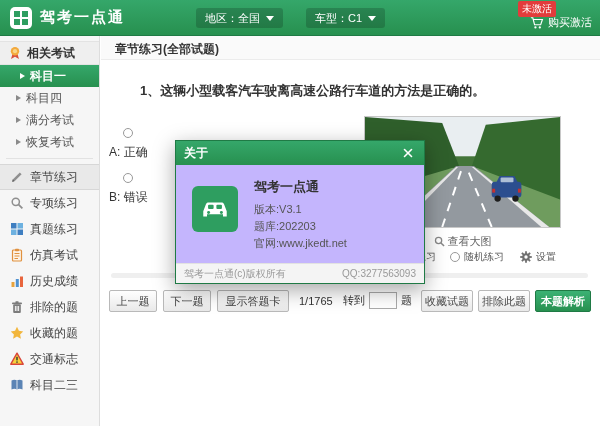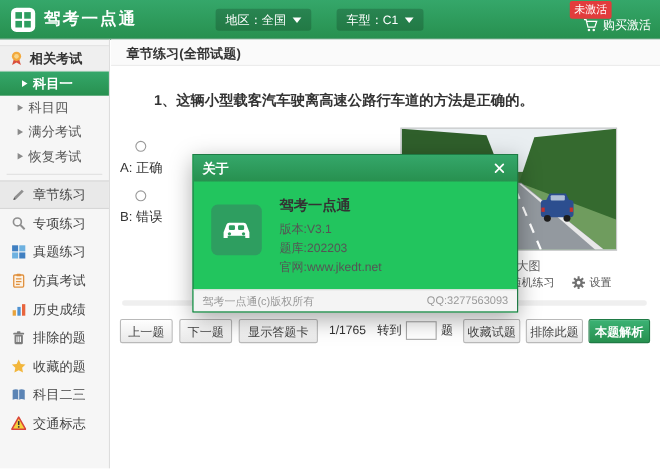--- a/index.html
+++ b/index.html
@@ -64,21 +64,21 @@
   .btn-next { left:62px;  width:48px; }
   .btn-card { left:116px; width:72px; }
   .pos  { position:absolute; left:198px; top:5px; font-size:11px; color:#333; }
   .goto { position:absolute; left:242px; top:2px; display:flex; align-items:center; gap:4px; font-size:11px; color:#333; }
   .goto-in { width:28px; height:17px; border:1px solid #aaa; font-size:11px; font-family:inherit; padding:0 2px; }
   .btn-fav { left:320px; width:52px; }
   .btn-exc { left:377px; width:52px; }
   .btn-ana { left:434px; width:56px; background:linear-gradient(#3bb274,#27904f); border-color:#1f7a45; color:#fff; font-weight:bold; }
 
   
-  .dialog { position:absolute; left:175px; top:140px; width:296px; background:#22c55e; z-index:10;
+  .dialog { position:absolute; left:175px; top:140px; width:250px; background:#c4b5fd; z-index:10;
             border:1px solid #1f7a45; box-shadow:0 6px 20px rgba(0,0,0,.35); }
   .dlg-title { height:24px; background:linear-gradient(#35a76a,#27904f); color:#fff;
                display:flex; align-items:center; padding:0 8px; font-size:12px; font-weight:bold; }
   .dlg-close { margin-left:auto; width:16px; height:16px; display:flex; align-items:center; justify-content:center; cursor:pointer; }
   .dlg-body { display:flex; align-items:flex-start; padding:13px 10px 11px 16px; }
   .dlg-appicon { width:46px; height:46px; background:#2e9e60; border-radius:6px; margin-top:8px;
                  display:flex; align-items:center; justify-content:center; flex:none; }
   .dlg-info { margin-left:16px; }
   .dlg-name { font-size:13px; font-weight:bold; color:#333; margin-bottom:5px; }
   .dlg-line { font-size:11px; color:#555; line-height:17px; }
@@ -215,35 +215,35 @@
       <span class="icn">
         <svg viewBox="0 0 14 14">
             <path d="M7 0.8 L8.9 4.8 L13.2 5.4 L10.1 8.4 L10.9 12.7 L7 10.6 L3.1 12.7 L3.9 8.4 L0.8 5.4 L5.1 4.8 Z" fill="#f2b63c"></path>
           </svg>
       </span>
       <span>收藏的题</span>
     </div>
     <div class="mi">
       <span class="icn">
         <svg viewBox="0 0 14 14">
-            <path d="M1.5 2.5 C3.5 1.5 5.5 1.5 7 2.6 C8.5 1.5 10.5 1.5 12.5 2.5 V11.5 C10.5 10.5 8.5 10.5 7 11.6 C5.5 10.5 3.5 10.5 1.5 11.5 Z" fill="#5b84b5"></path>
-            <line x1="7" y1="2.6" x2="7" y2="11.6" stroke="#fff" stroke-width="0.8"></line>
-          </svg>
-      </span>
-      <span>科目二三</span>
-    </div>
-    <div class="mi">
-      <span class="icn">
-        <svg viewBox="0 0 14 14">
             <path d="M7 1.2 L13.2 12.2 H0.8 Z" fill="#f6d23c" stroke="#d9453a" stroke-width="1.4" stroke-linejoin="round"></path>
             <rect x="6.3" y="4.8" width="1.4" height="3.6" fill="#333"></rect>
             <rect x="6.3" y="9.4" width="1.4" height="1.4" fill="#333"></rect>
           </svg>
       </span>
       <span>交通标志</span>
+    </div>
+    <div class="mi">
+      <span class="icn">
+        <svg viewBox="0 0 14 14">
+            <path d="M1.5 2.5 C3.5 1.5 5.5 1.5 7 2.6 C8.5 1.5 10.5 1.5 12.5 2.5 V11.5 C10.5 10.5 8.5 10.5 7 11.6 C5.5 10.5 3.5 10.5 1.5 11.5 Z" fill="#5b84b5"></path>
+            <line x1="7" y1="2.6" x2="7" y2="11.6" stroke="#fff" stroke-width="0.8"></line>
+          </svg>
+      </span>
+      <span>科目二三</span>
     </div>
   </nav>
 
   <main class="main">
     <div class="mainbar">
       <div class="crumb">章节练习(全部试题)</div>
     </div>
 
     <div class="question">1、这辆小型载客汽车驶离高速公路行车道的方法是正确的。</div>
 

